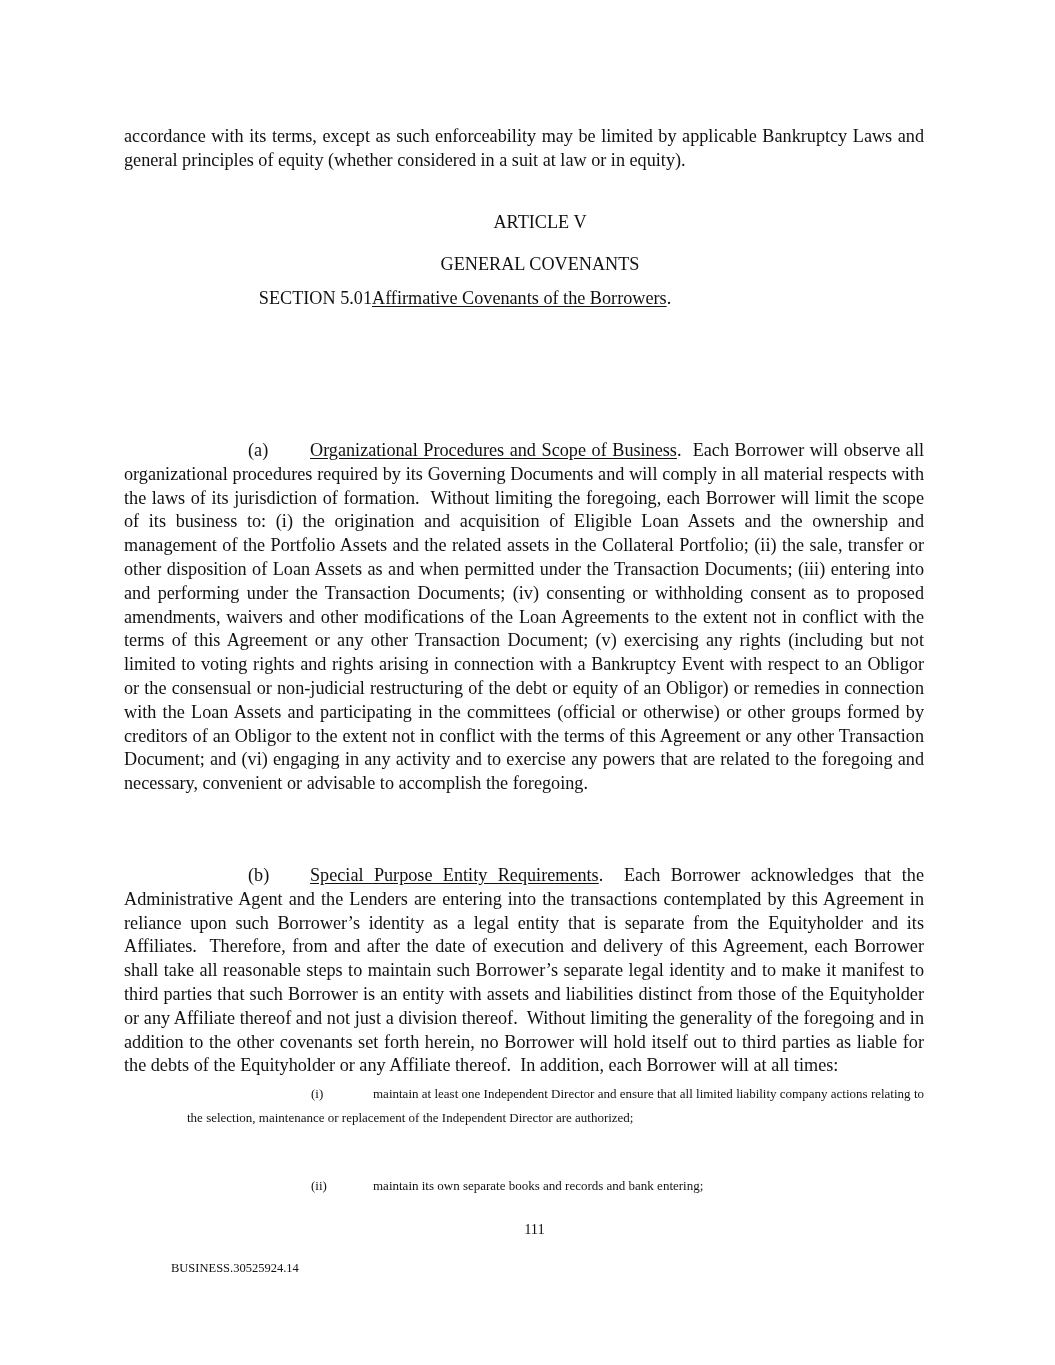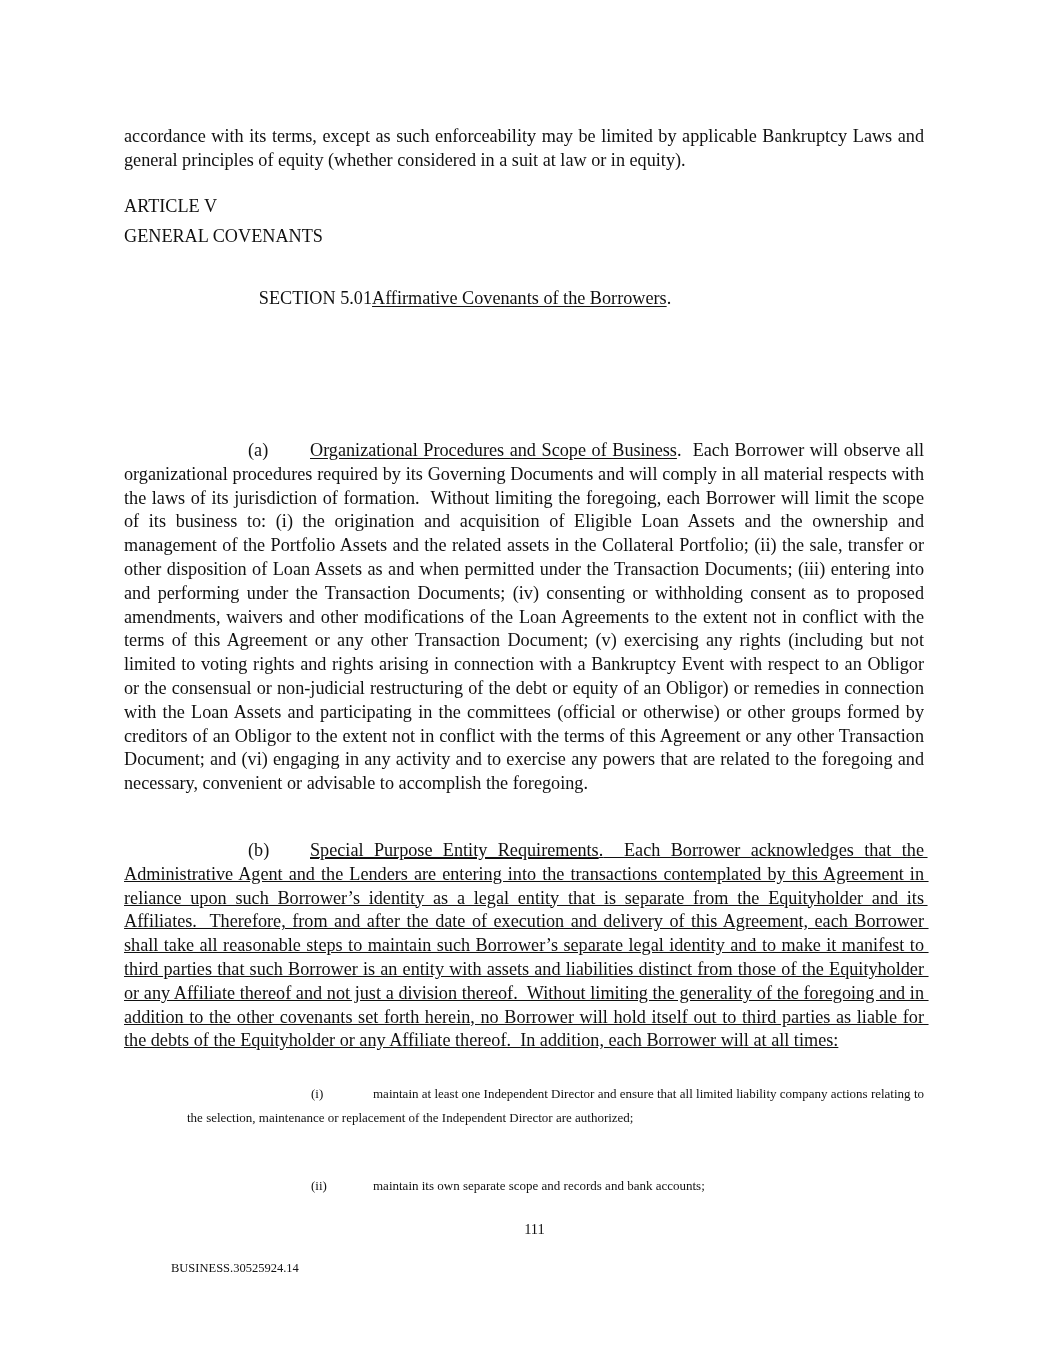--- a/index.html
+++ b/index.html
@@ -27,23 +27,24 @@
       width: 800px;
       font-size: 18.2px;
       line-height: 23.8px;
       text-align: justify;
       margin: 0;
     }
     .center {
       position: absolute;
       left: 124px;
       width: 800px;
+      text-align: center;
       font-size: 18.2px;
       line-height: 24px;
-      margin: 0;
+      margin: 16px;
     }
     .u { text-decoration: underline; text-underline-offset: 2px; }
     .section-line {
       position: absolute;
       left: 187px;
       top: 286px;
       font-size: 18.2px;
       line-height: 24px;
       white-space: nowrap;
       text-align: right;
@@ -83,40 +84,40 @@
   </style>
 </head>
 <body>
 
 <div class="page">
 
   <p class="block" style="top:125px;">accordance with its terms, except as such enforceability may be limited by applicable Bankruptcy Laws and general principles of equity (whether considered in a suit at law or in equity).</p>
 
   <p class="center" style="top:194px;">ARTICLE V</p>
 
-  <p class="center" style="top:224px;">GENERAL COVENANTS</p>
+  <p class="center" style="top:236px;">GENERAL COVENANTS</p>
 
   <div class="section-line">
     <span class="section-num">SECTION 5.01</span><span class="u">Affirmative Covenants of the Borrowers</span><span>.</span>
   </div>
 
 
   <p class="block para-indent-sub" style="top:398px;">
     <span class="sub-label">(a)</span><span class="u">Organizational Procedures and Scope of Business</span><span>.</span><span style="white-space:pre-wrap;">  Each Borrower will observe all organizational procedures required by its Governing Documents and will comply in all material respects with the laws of its jurisdiction of formation.  Without limiting the foregoing, each Borrower will limit the scope of its business to: (i) the origination and acquisition of Eligible Loan Assets and the ownership and management of the Portfolio Assets and the related assets in the Collateral Portfolio; (ii) the sale, transfer or other disposition of Loan Assets as and when permitted under the Transaction Documents; (iii) entering into and performing under the Transaction Documents; (iv) consenting or withholding consent as to proposed amendments, waivers and other modifications of the Loan Agreements to the extent not in conflict with the terms of this Agreement or any other Transaction Document; (v) exercising any rights (including but not limited to voting rights and rights arising in connection with a Bankruptcy Event with respect to an Obligor or the consensual or non-judicial restructuring of the debt or equity of an Obligor) or remedies in connection with the Loan Assets and participating in the committees (official or otherwise) or other groups formed by creditors of an Obligor to the extent not in conflict with the terms of this Agreement or any other Transaction Document; and (vi) engaging in any activity and to exercise any powers that are related to the foregoing and necessary, convenient or advisable to accomplish the foregoing.</span>
   </p>
 
-  <p class="block para-indent-sub" style="top:798px;text-decoration:underline;">
+  <p class="block para-indent-sub" style="top:823px;">
     <span class="sub-label">(b)</span><span class="u">Special Purpose Entity Requirements</span><span>.</span><span style="white-space:pre-wrap;">  Each Borrower acknowledges that the Administrative Agent and the Lenders are entering into the transactions contemplated by this Agreement in reliance upon such Borrower’s identity as a legal entity that is separate from the Equityholder and its Affiliates.  Therefore, from and after the date of execution and delivery of this Agreement, each Borrower shall take all reasonable steps to maintain such Borrower’s separate legal identity and to make it manifest to third parties that such Borrower is an entity with assets and liabilities distinct from those of the Equityholder or any Affiliate thereof and not just a division thereof.  Without limiting the generality of the foregoing and in addition to the other covenants set forth herein, no Borrower will hold itself out to third parties as liable for the debts of the Equityholder or any Affiliate thereof.  In addition, each Borrower will at all times:</span>
   </p>
 
   <p class="item-block item-indent" style="top:1082px;">
     <span class="item-label">(i)</span><span>maintain at least one Independent Director and ensure that all limited liability company actions relating to the selection, maintenance or replacement of the Independent Director are authorized;</span>
   </p>
 
   <p class="item-block item-indent" style="top:1174px;">
-    <span class="item-label">(ii)</span><span>maintain its own separate scope and records and bank accounts;</span>
+    <span class="item-label">(ii)</span><span>maintain its own separate books and records and bank entering;</span>
   </p>
 
   <div class="page-number">111</div>
 
   <div class="footer-id">BUSINESS.30525924.14</div>
 
 </div>
 
 </body></html>

